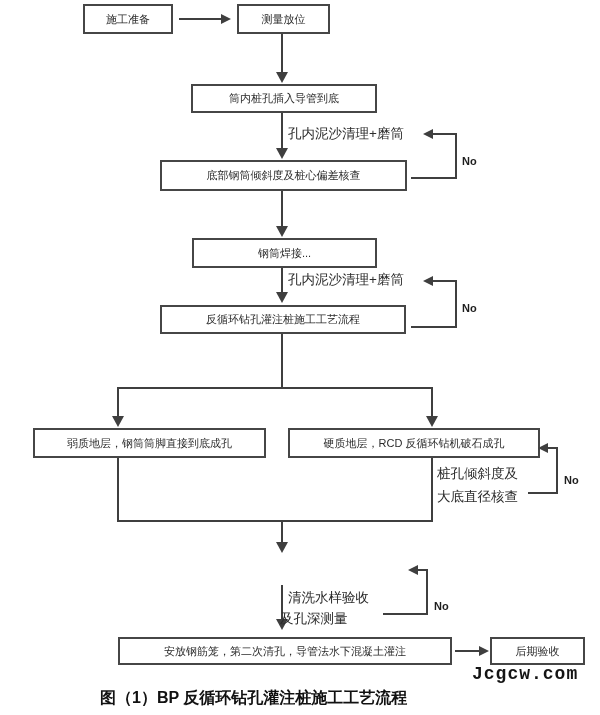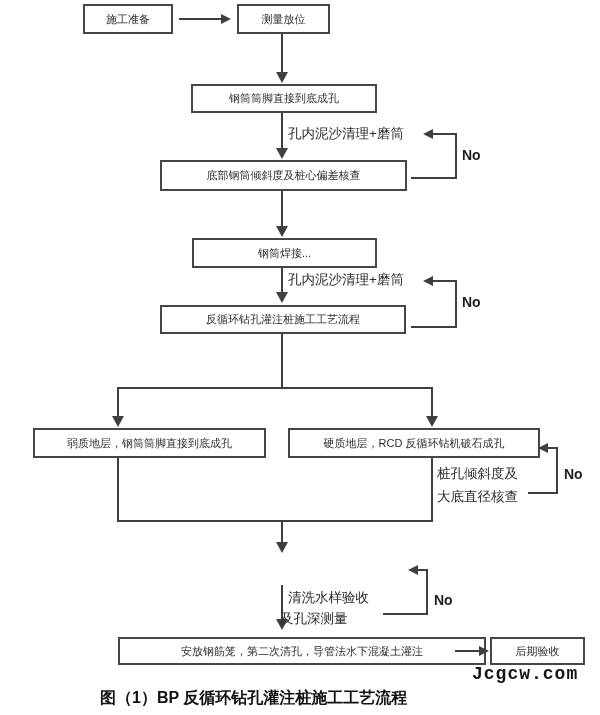--- a/index.html
+++ b/index.html
@@ -39,22 +39,22 @@
     position:absolute;width:0;height:0;
     border-top:5px solid transparent;
     border-bottom:5px solid transparent;
     border-left:10px solid #3f3f3f;
   }
   .lbl{
     position:absolute;font-size:13.5px;color:#2b2b2b;
     white-space:nowrap;line-height:1.15;
   }
   .no{
-    position:absolute;font-size:14px;color:#1e1e1e;
-    font-weight:700;white-space:nowrap;
+    position:absolute;font-size:11px;color:#1e1e1e;
+    font-weight:700;white-space:nowrap;margin-top:8px;
   }
   .caption{
     position:absolute;left:100px;top:688px;
     font-size:16px;font-weight:700;color:#111111;
     white-space:nowrap;
   }
   .watermark{
     position:absolute;left:472px;top:664px;
     font-family:"Liberation Mono","DejaVu Sans Mono",monospace;
     font-size:18px;font-weight:700;color:#141414;
@@ -66,21 +66,21 @@
 
 <div id="canvas">
 
   <div class="box" style="left:83px;top:4px;width:90px;height:30px">施工准备</div>
   <div class="hline" style="left:179px;top:18px;width:42px"></div>
   <div class="ah-right" style="left:221px;top:14px"></div>
   <div class="box" style="left:237px;top:4px;width:93px;height:30px">测量放位</div>
 
   <div class="vline" style="left:281px;top:34px;height:38px"></div>
   <div class="ah-down" style="left:276px;top:72px"></div>
-  <div class="box" style="left:191px;top:84px;width:186px;height:29px">钢筒筒脚直接到底成孔</div>
+  <div class="box" style="left:191px;top:84px;width:186px;height:29px">筒内桩孔插入导管到底</div>
 
   <div class="vline" style="left:281px;top:113px;height:35px"></div>
   <div class="ah-down" style="left:276px;top:148px"></div>
   <div class="lbl" style="left:288px;top:126px">孔内泥沙清理+磨筒</div>
 
   <div class="ah-left" style="left:423px;top:129px"></div>
   <div class="hline" style="left:432px;top:133px;width:24px"></div>
   <div class="vline" style="left:455px;top:133px;height:45px"></div>
   <div class="hline" style="left:411px;top:177px;width:46px"></div>
   <div class="no" style="left:462px;top:147px">No</div>
@@ -132,21 +132,21 @@
   <div class="hline" style="left:417px;top:569px;width:11px"></div>
   <div class="vline" style="left:426px;top:569px;height:46px"></div>
   <div class="hline" style="left:383px;top:613px;width:45px"></div>
   <div class="no" style="left:434px;top:592px">No</div>
 
   <div class="vline" style="left:281px;top:585px;height:35px"></div>
   <div class="ah-down" style="left:276px;top:619px"></div>
   <div class="lbl" style="left:288px;top:590px">清洗水样验收</div>
   <div class="lbl" style="left:280px;top:611px">及孔深测量</div>
 
-  <div class="box" style="left:118px;top:637px;width:368px;height:28px">安放钢筋笼，第二次清孔，导管法水下混凝土灌注</div>
+  <div class="box" style="left:118px;top:637px;width:334px;height:28px">安放钢筋笼，第二次清孔，导管法水下混凝土灌注</div>
 
   <div class="hline" style="left:455px;top:650px;width:24px"></div>
   <div class="ah-right" style="left:479px;top:646px"></div>
   <div class="box" style="left:490px;top:637px;width:95px;height:28px">后期验收</div>
 
   <div class="watermark">Jcgcw.com</div>
   <div class="caption">图（1）BP 反循环钻孔灌注桩施工工艺流程</div>
 
 </div>
 

